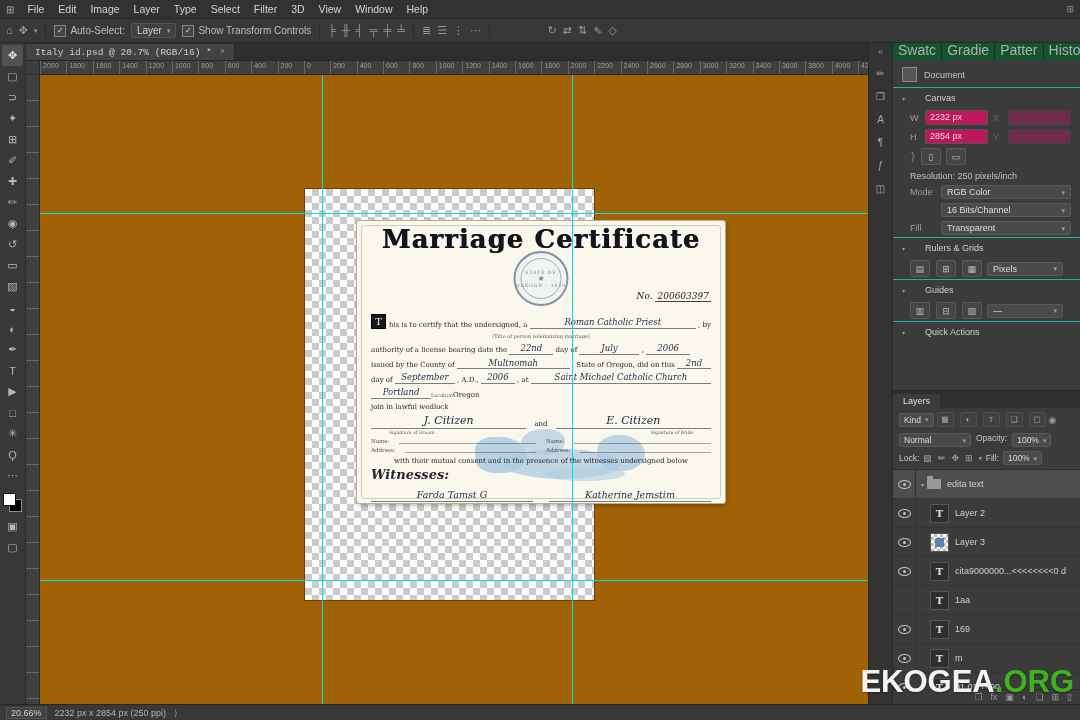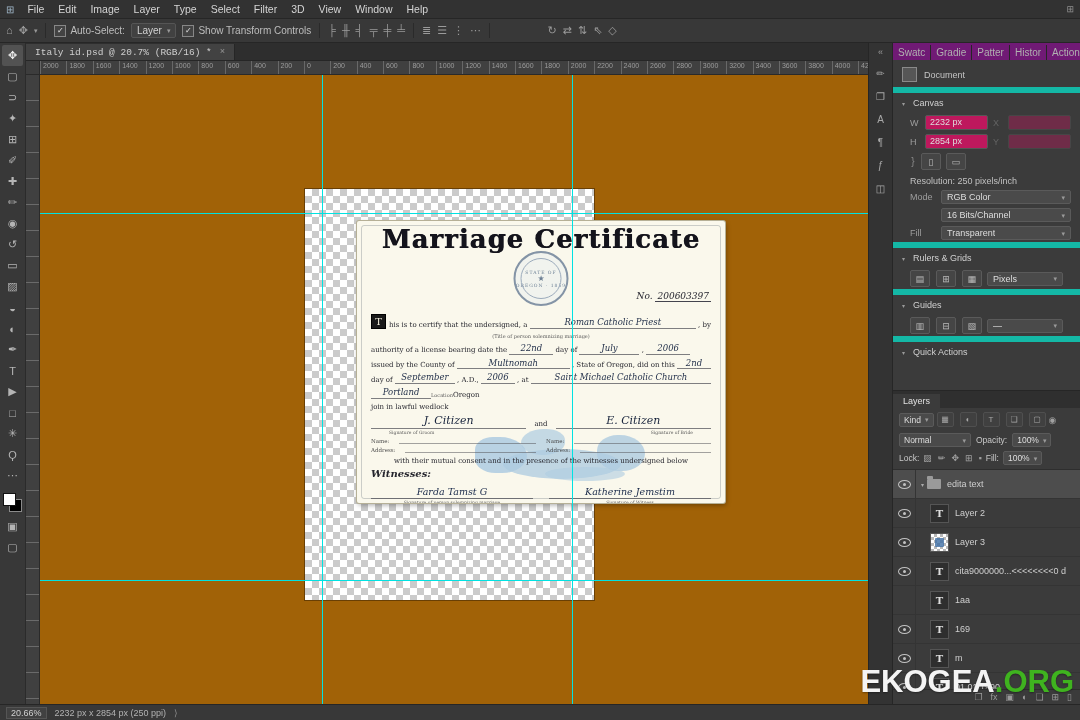--- a/index.html
+++ b/index.html
@@ -76,66 +76,66 @@
   .grow{flex:1;}
   .w60{min-width:52px;} .w40{min-width:36px;} .w30{min-width:26px;}
   .csub{font-size:5px;color:#5a5a5a;width:100%;text-align:center;margin-top:1px;}
   .dropcap{width:13px;height:13px;background:#191919;color:#f3efdd;font-size:10px;display:inline-flex;align-items:center;justify-content:center;margin-right:3px;border:1px solid #000;flex:0 0 auto;}
   .bigsig{font-size:11px;font-style:italic;color:#17233b;border-bottom:1px solid rgba(60,60,70,.65);flex:1;text-align:center;padding:0 6px;white-space:nowrap;}
   .andw{margin:0 8px;font-size:7px;}
   .tiny-between{display:flex;justify-content:space-between;font-size:4.5px;color:#5a5a5a;margin-top:1px;padding:0 18px;}
   .tinyrow{display:flex;gap:10px;font-size:5.5px;color:#4a4a4a;margin-top:3px;align-items:flex-end;}
   .tline{flex:1;border-bottom:1px solid rgba(90,90,95,.55);height:5px;}
   .c-center{justify-content:center;font-size:7px;}
-  .wit-label{font-size:10px;font-style:italic;font-weight:bold;margin-top:3px;}
+  .wit-label{font-size:13px;font-style:italic;font-weight:bold;margin-top:3px;}
   .sig-grid{display:flex;gap:16px;margin-top:0;}
   .sig-col{flex:1;min-width:0;}
   .sigline{border-bottom:1px solid rgba(60,60,70,.65);font-style:italic;font-size:9.5px;color:#1a2a4a;text-align:center;margin-top:7px;white-space:nowrap;overflow:hidden;}
   .sigsub{font-size:4.5px;color:#5a5a5a;text-align:center;margin-top:1px;}
   .stamp{position:absolute;left:118px;bottom:14px;width:175px;height:62px;opacity:.62;filter:blur(.4px);z-index:1;}
   .stamp i{position:absolute;background:#7fb0da;border-radius:50%;}
   .stamp .b1{left:28px;top:22px;width:118px;height:30px;opacity:.75;}
   .stamp .b2{left:0;top:10px;width:52px;height:36px;border-radius:40% 60% 55% 45%;opacity:.85;}
   .stamp .b3{left:46px;top:2px;width:44px;height:26px;border-radius:55% 45% 50% 50%;opacity:.7;}
   .stamp .b4{left:122px;top:8px;width:48px;height:36px;border-radius:45% 55% 50% 50%;opacity:.8;}
   .stamp .b5{left:70px;top:40px;width:80px;height:14px;opacity:.6;}
 
   
   .pstrip{width:23px;background:#333;border-left:1px solid #262626;display:flex;flex-direction:column;align-items:center;padding-top:4px;gap:11px;font-size:10px;color:#a8a8a8;flex:0 0 auto;}
   .pstrip .collapse{font-size:9px;color:#9a9a9a;}
   .strip-icons{display:flex;flex-direction:column;gap:12px;align-items:center;}
 
   
   .panels{width:187px;background:#3b3b3b;border-left:1px solid #262626;display:flex;flex-direction:column;flex:0 0 auto;min-height:0;}
-  .ptabs{height:17px;background:#701a75;display:flex;align-items:flex-end;font-size:10px;color:#b0b0b0;overflow:hidden;flex:0 0 auto;justify-content:space-between;}
+  .ptabs{height:17px;background:#14532d;display:flex;align-items:flex-end;font-size:14px;color:#b0b0b0;overflow:hidden;flex:0 0 auto;justify-content:space-between;}
   .ptab{padding:2px 5px;border-right:1px solid #262626;white-space:nowrap;}
   .ptab.active{background:#3b3b3b;color:#e2e2e2;font-weight:bold;}
   .props{height:330px;overflow:hidden;font-size:9px;color:#c4c4c4;flex:0 0 auto;}
   .doc-row{display:flex;align-items:center;gap:7px;padding:7px 9px 5px 9px;}
   .doc-ic{width:13px;height:13px;border:1px solid #8a8a8a;background:#565656;}
-  .sect{display:flex;align-items:center;gap:8px;padding:5px 9px;border-top:6px solid #14b8a6;color:#d0d0d0;}
+  .sect{display:flex;align-items:center;gap:20px;padding:5px 9px;border-top:1px solid #14b8a6;color:#d0d0d0;}
   .schev{font-size:6px;color:#999;}
   .prop-row{display:flex;align-items:center;gap:5px;padding:2px 9px 2px 17px;}
   .plabel{width:10px;color:#9e9e9e;flex:0 0 auto;}
   .pfield{flex:1;background:#be185d;border:1px solid #575757;border-radius:2px;padding:1px 4px;color:#dedede;min-height:11px;min-width:0;}
   .dimf{opacity:.4;}
   .pselect{flex:1;display:flex;justify-content:space-between;align-items:center;background:#4a4a4a;border:1px solid #5a5a5a;border-radius:2px;padding:1px 5px;color:#dedede;min-width:0;}
   .pselect span:first-child{overflow:hidden;text-overflow:ellipsis;white-space:nowrap;}
   .icon-btn{width:18px;height:15px;border:1px solid #5a5a5a;background:#454545;border-radius:2px;display:flex;align-items:center;justify-content:center;color:#bbb;font-size:9px;flex:0 0 auto;}
   .linkcol{color:#8a8a8a;font-size:10px;width:6px;text-align:center;}
   .res-row{padding:4px 9px 2px 17px;color:#c0c0c0;}
 
   
   .layers{flex:1;display:flex;flex-direction:column;min-height:0;border-top:1px solid #262626;}
   .ltabbar{height:17px;background:#2f2f2f;display:flex;align-items:flex-end;flex:0 0 auto;}
   .ltabbar .ltab{background:#3b3b3b;padding:2px 10px;font-size:9px;color:#e0e0e0;}
   .lfilter{display:flex;align-items:center;gap:3px;padding:4px 6px;font-size:8.5px;flex:0 0 auto;}
   .mini-select{display:inline-flex;align-items:center;gap:4px;background:#4a4a4a;border:1px solid #5a5a5a;border-radius:2px;padding:1px 4px;color:#dedede;}
   .lficon{width:15px;height:13px;border:1px solid #4f4f4f;background:#404040;border-radius:2px;display:flex;align-items:center;justify-content:center;color:#a8a8a8;font-size:8px;}
-  .lblend{display:flex;gap:5px;padding:2px 6px;align-items:center;font-size:8.5px;flex:0 0 auto;}
+  .lblend{display:flex;gap:5px;padding:2px 6px;align-items:flex-start;font-size:8.5px;flex:0 0 auto;}
   .llock{display:flex;gap:4px;padding:2px 6px 4px 6px;align-items:center;font-size:8.5px;flex:0 0 auto;}
   .lockic{color:#a0a0a0;font-size:9px;}
   .lrows{flex:1;overflow:hidden;border-top:1px solid #2e2e2e;}
   .lrow{height:28px;display:flex;align-items:center;border-bottom:1px solid #343434;padding-right:4px;}
   .lrow.selected{background:#4d4d4d;}
   .eye-cell{width:22px;height:100%;border-right:1px solid #343434;display:flex;align-items:center;justify-content:center;flex:0 0 auto;}
   .eye{width:11px;height:7px;border:1px solid #c2c2c2;border-radius:50%;position:relative;}
   .eye::after{content:"";position:absolute;left:50%;top:50%;width:3px;height:3px;margin:-1.5px 0 0 -1.5px;background:#c2c2c2;border-radius:50%;}
   .expand{font-size:6px;color:#aaa;margin:0 3px 0 5px;}
   .folder{width:14px;height:10px;background:#9a9a9a;border-radius:1px;position:relative;margin-right:6px;flex:0 0 auto;}

